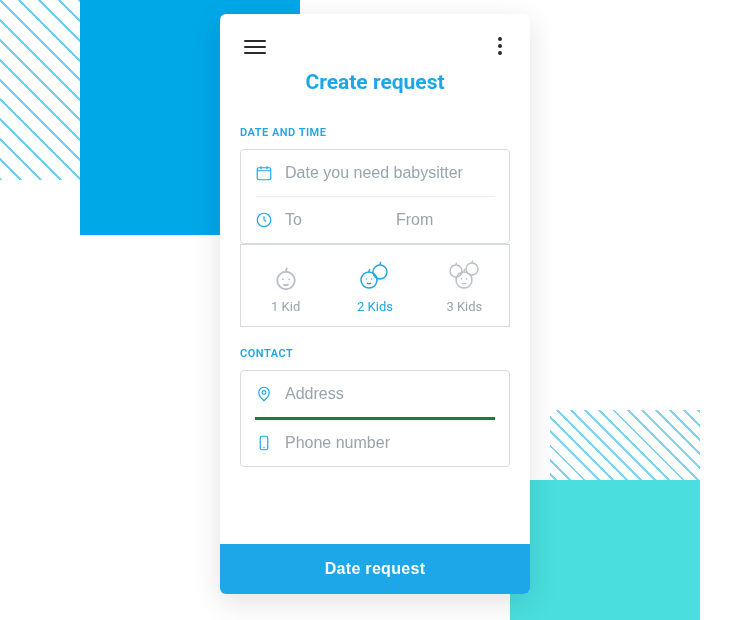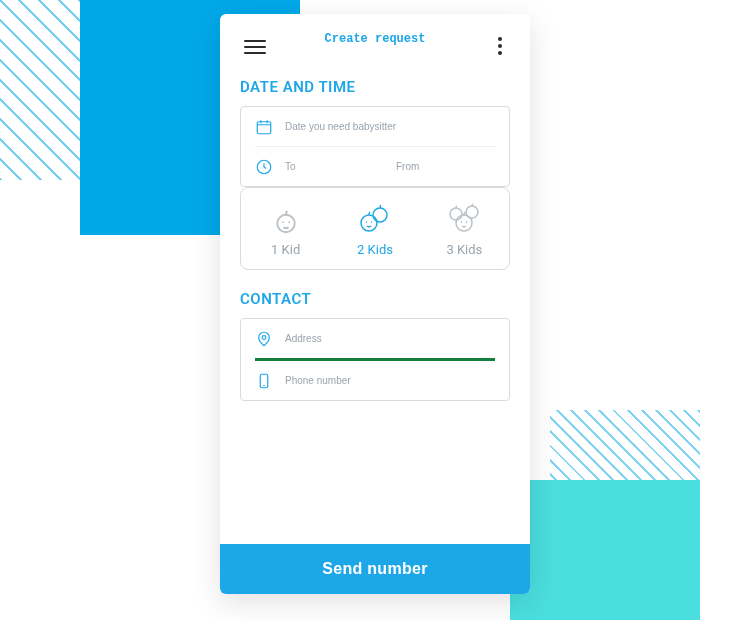--- a/index.html
+++ b/index.html
@@ -94,32 +94,32 @@
     width: 4px;
     height: 4px;
     background: #2b2b2b;
     border-radius: 50%;
     margin: 3px auto;
   }
   .title {
     text-align: center;
     color: #1ea7e8;
     font-weight: 700;
-    font-size: 12px;
+    font-size: 21px;
+    margin-top: 38px;
     margin-bottom: 18px;
-    font-family: Liberation Mono, monospace;
   }
   .content {
     flex: 1;
     padding: 0 20px 0 20px;
     overflow: hidden;
   }
   .section-label {
     color: #1ea7e8;
-    font-size: 15px;
+    font-size: 11px;
     letter-spacing: 0.5px;
     font-weight: 600;
     margin: 14px 0 10px 0;
   }
   .group {
     border: 1px solid #d7dbdf;
     border-radius: 4px;
     overflow: hidden;
   }
   .row {
@@ -138,38 +138,38 @@
     flex: 0 0 18px;
     color: #1ea7e8;
     display: flex;
     align-items: center;
     justify-content: center;
   }
   .icon-slot svg { width: 18px; height: 18px; stroke: currentColor; fill: none; stroke-width: 1.6; }
   .field {
     border: none;
     outline: none;
-    font-size: 10px;
+    font-size: 16px;
     color: #9aa4ad;
     background: transparent;
     flex: 1;
     padding: 4px 0;
   }
   .field::placeholder { color: #9aa4ad; }
   .time-row {
     display: flex;
     align-items: center;
     gap: 12px;
     flex: 1;
   }
   .time-row input { width: 70px; }
 
   .kids-group {
     border: 1px solid #d7dbdf;
-    border-radius: 8px;
+    border-radius: 0;
     display: flex;
   }
   .kid-option {
     flex: 1;
     text-align: center;
     padding: 10px 4px 12px 4px;
     cursor: pointer;
     color: #9aa4ad;
   }
   .kid-option svg { stroke: #b9c0c7; fill: none; stroke-width: 1.5; }
@@ -308,14 +308,14 @@
                 <circle cx="12" cy="18" r="1" fill="currentColor" stroke="none"></circle>
               </svg>
           </span>
           <input class="field" type="text" placeholder="Phone number" style="">
         </div>
       </div>
     </div>
 
   </div>
 
-  <button class="send-btn">Send number</button>
+  <button class="send-btn">Date request</button>
 </div>
 
 </body></html>

